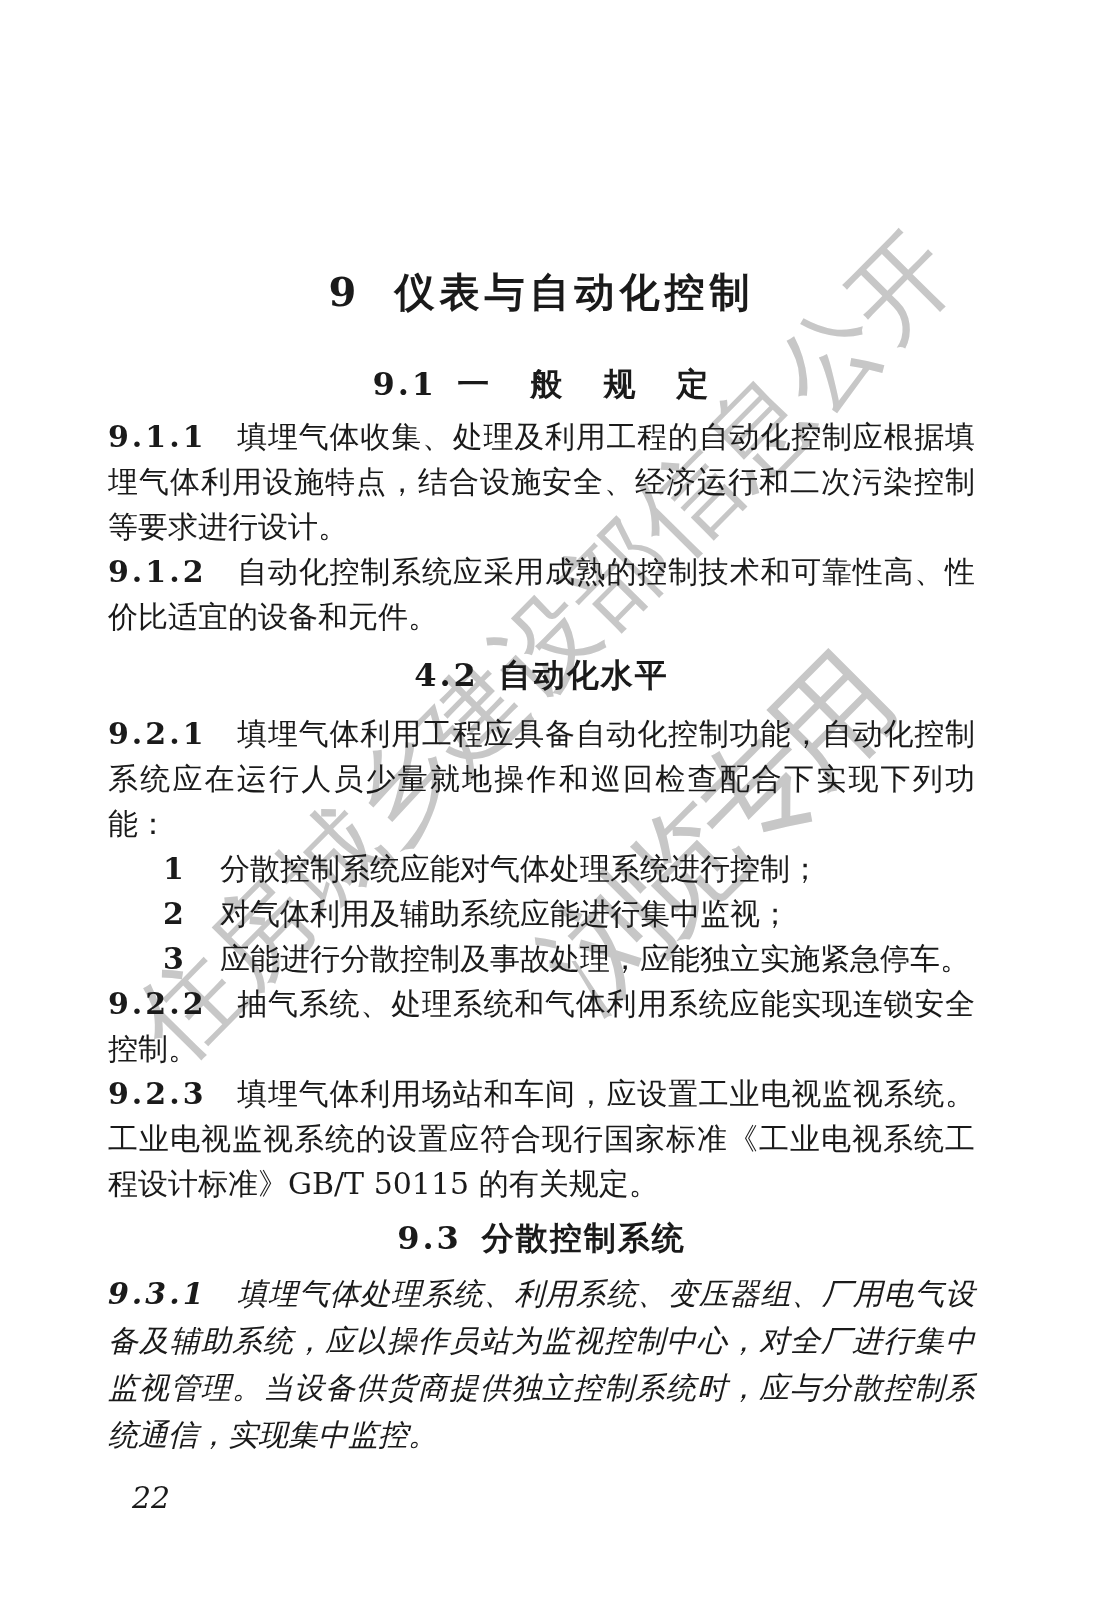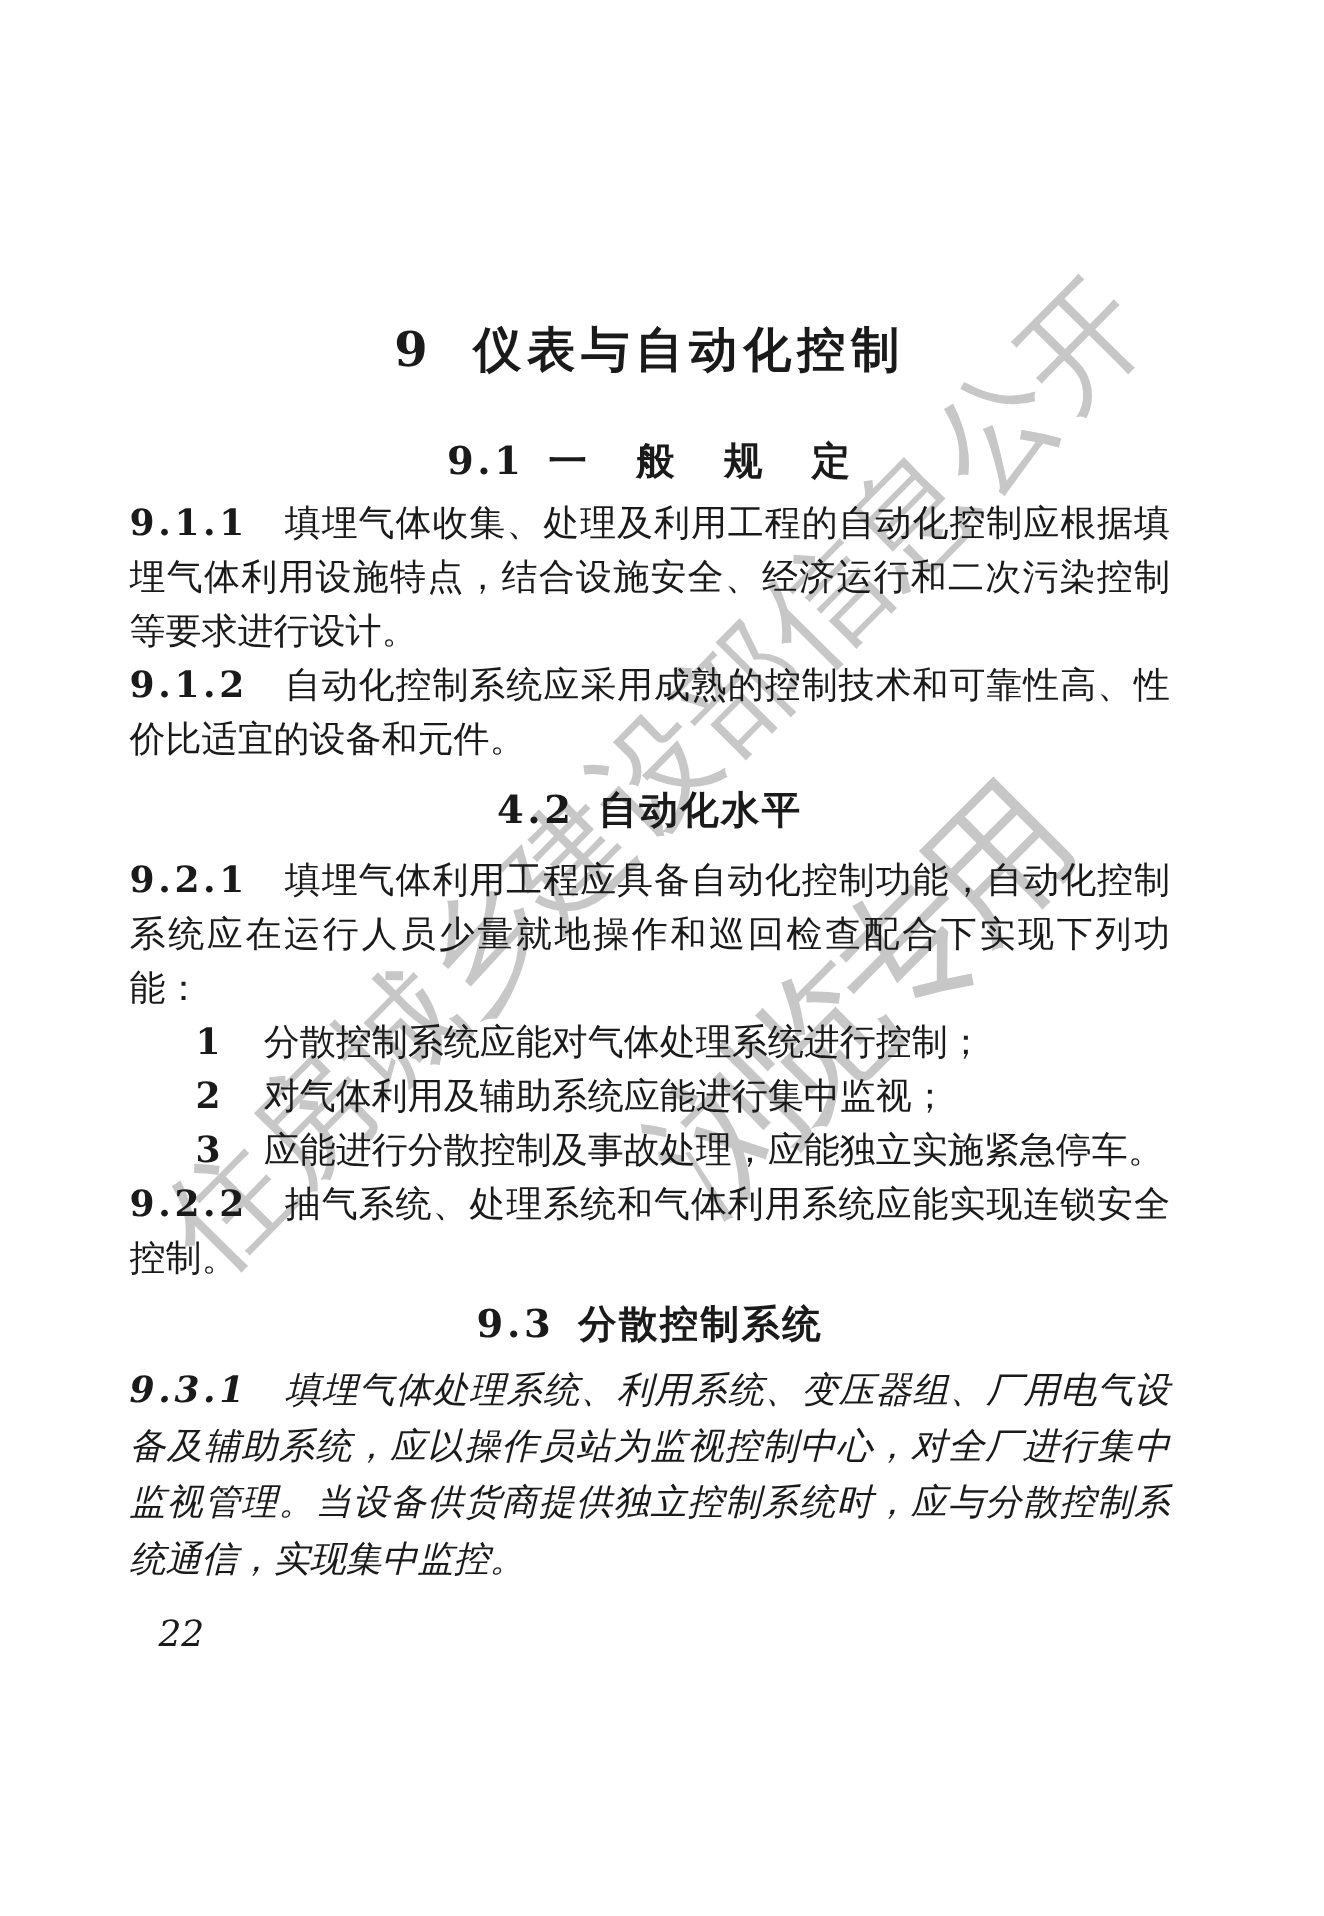--- a/index.html
+++ b/index.html
@@ -150,20 +150,23 @@
       </p>
       <p class="item">
         <span class="inum">3</span><span>应能进行分散控制及事故处理，应能独立实施紧急停车。</span>
       </p>
     </div>
 
     <p class="clause" id="c-9-2-2">
       <span class="cnum">9.2.2</span><span class="ctext">抽气系统、处理系统和气体利用系统应能实现连锁安全控制。</span>
     </p>
 
+    <p class="clause" id="c-9-2-3">
+      <span class="cnum">9.2.3</span><span class="ctext">填埋气体利用场站和车间，应设置工业电视监视系统。工业电视监视系统的设置应符合现行国家标准《工业电视系统工程设计标准》GB/T 50115 的有关规定。</span>
+    </p>
 
     <h2 class="sec" id="h-9-3">
       <span class="sec-num">9.3</span><span class="sec-title">分散控制系统</span>
     </h2>
 
     <p class="clause" id="c-9-3-1">
       <span class="cnum">9.3.1</span><span class="ctext">填埋气体处理系统、利用系统、变压器组、厂用电气设备及辅助系统，应以操作员站为监视控制中心，对全厂进行集中监视管理。当设备供货商提供独立控制系统时，应与分散控制系统通信，实现集中监控。</span>
     </p>
 
     <div class="pagenum">22</div>

